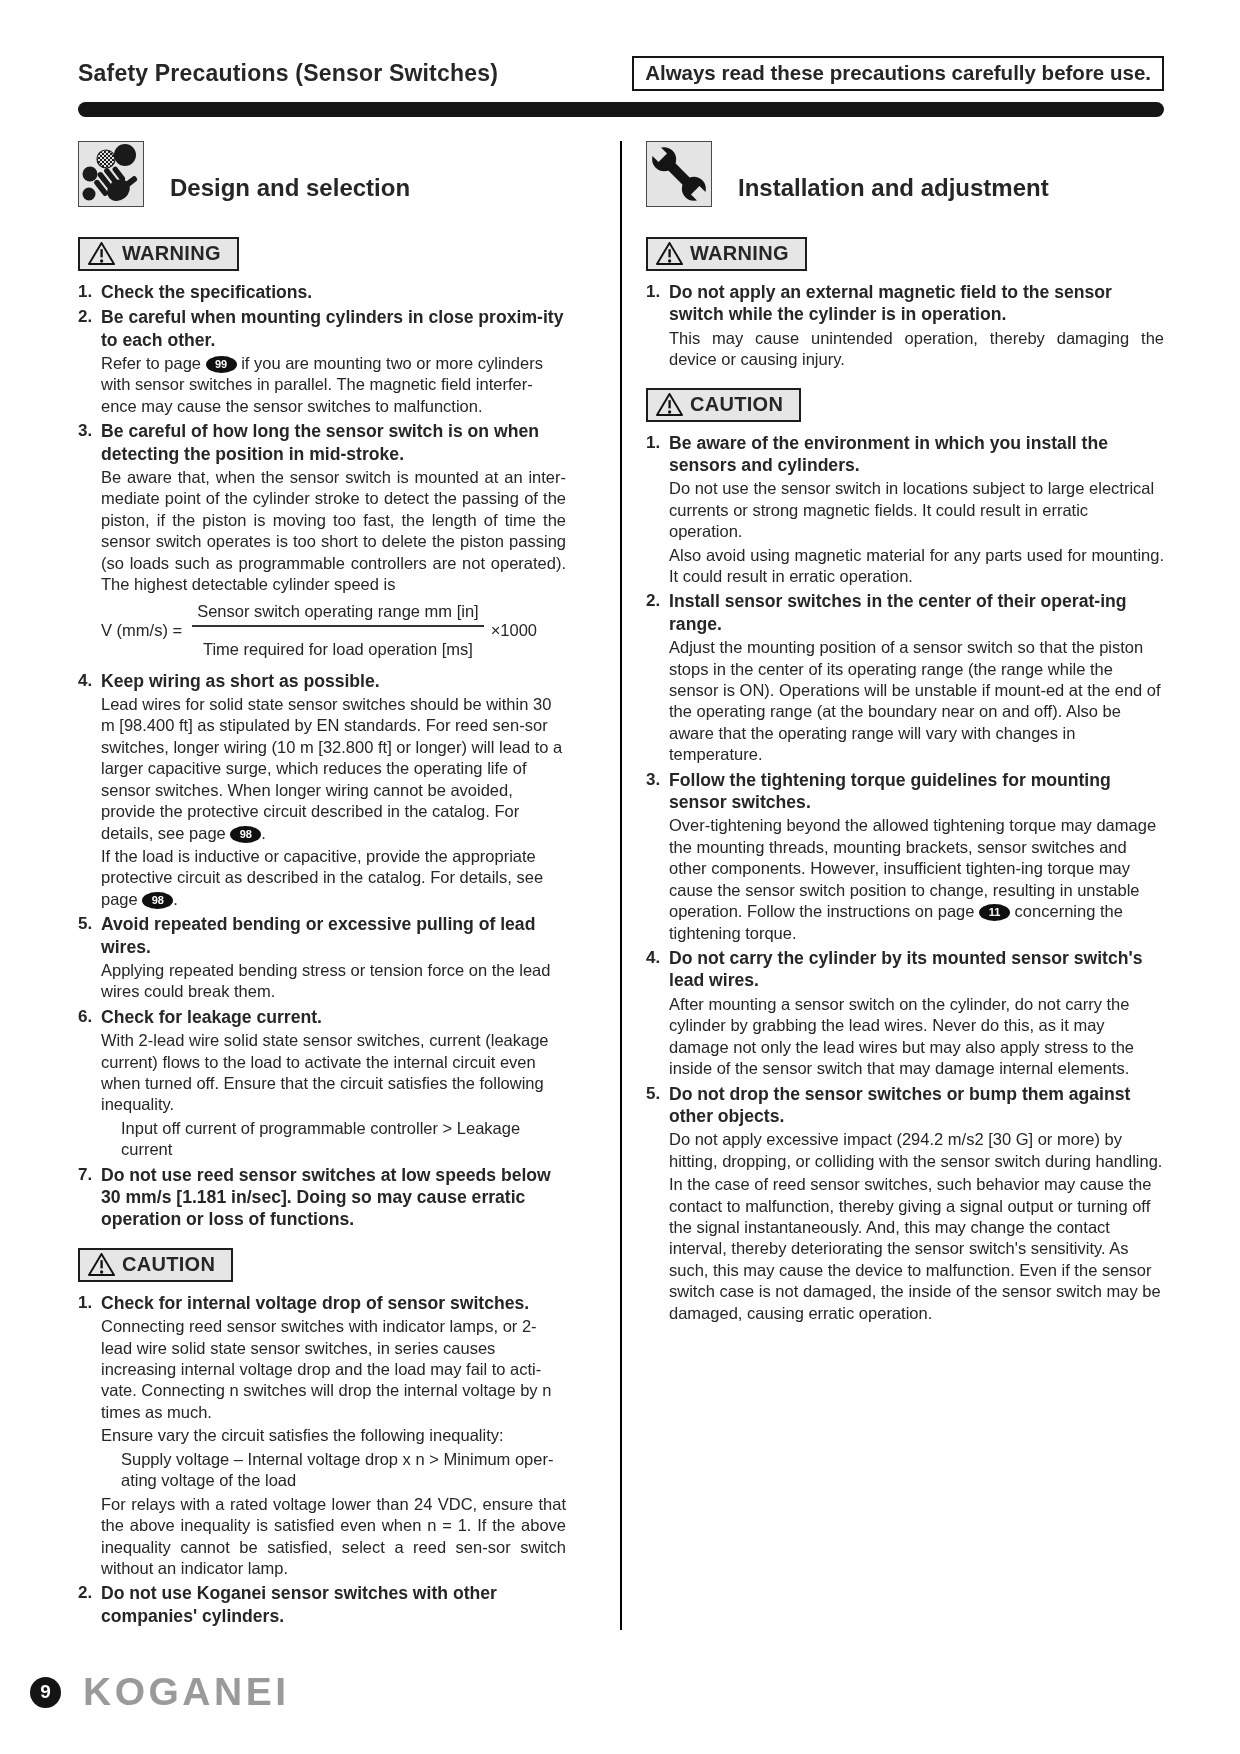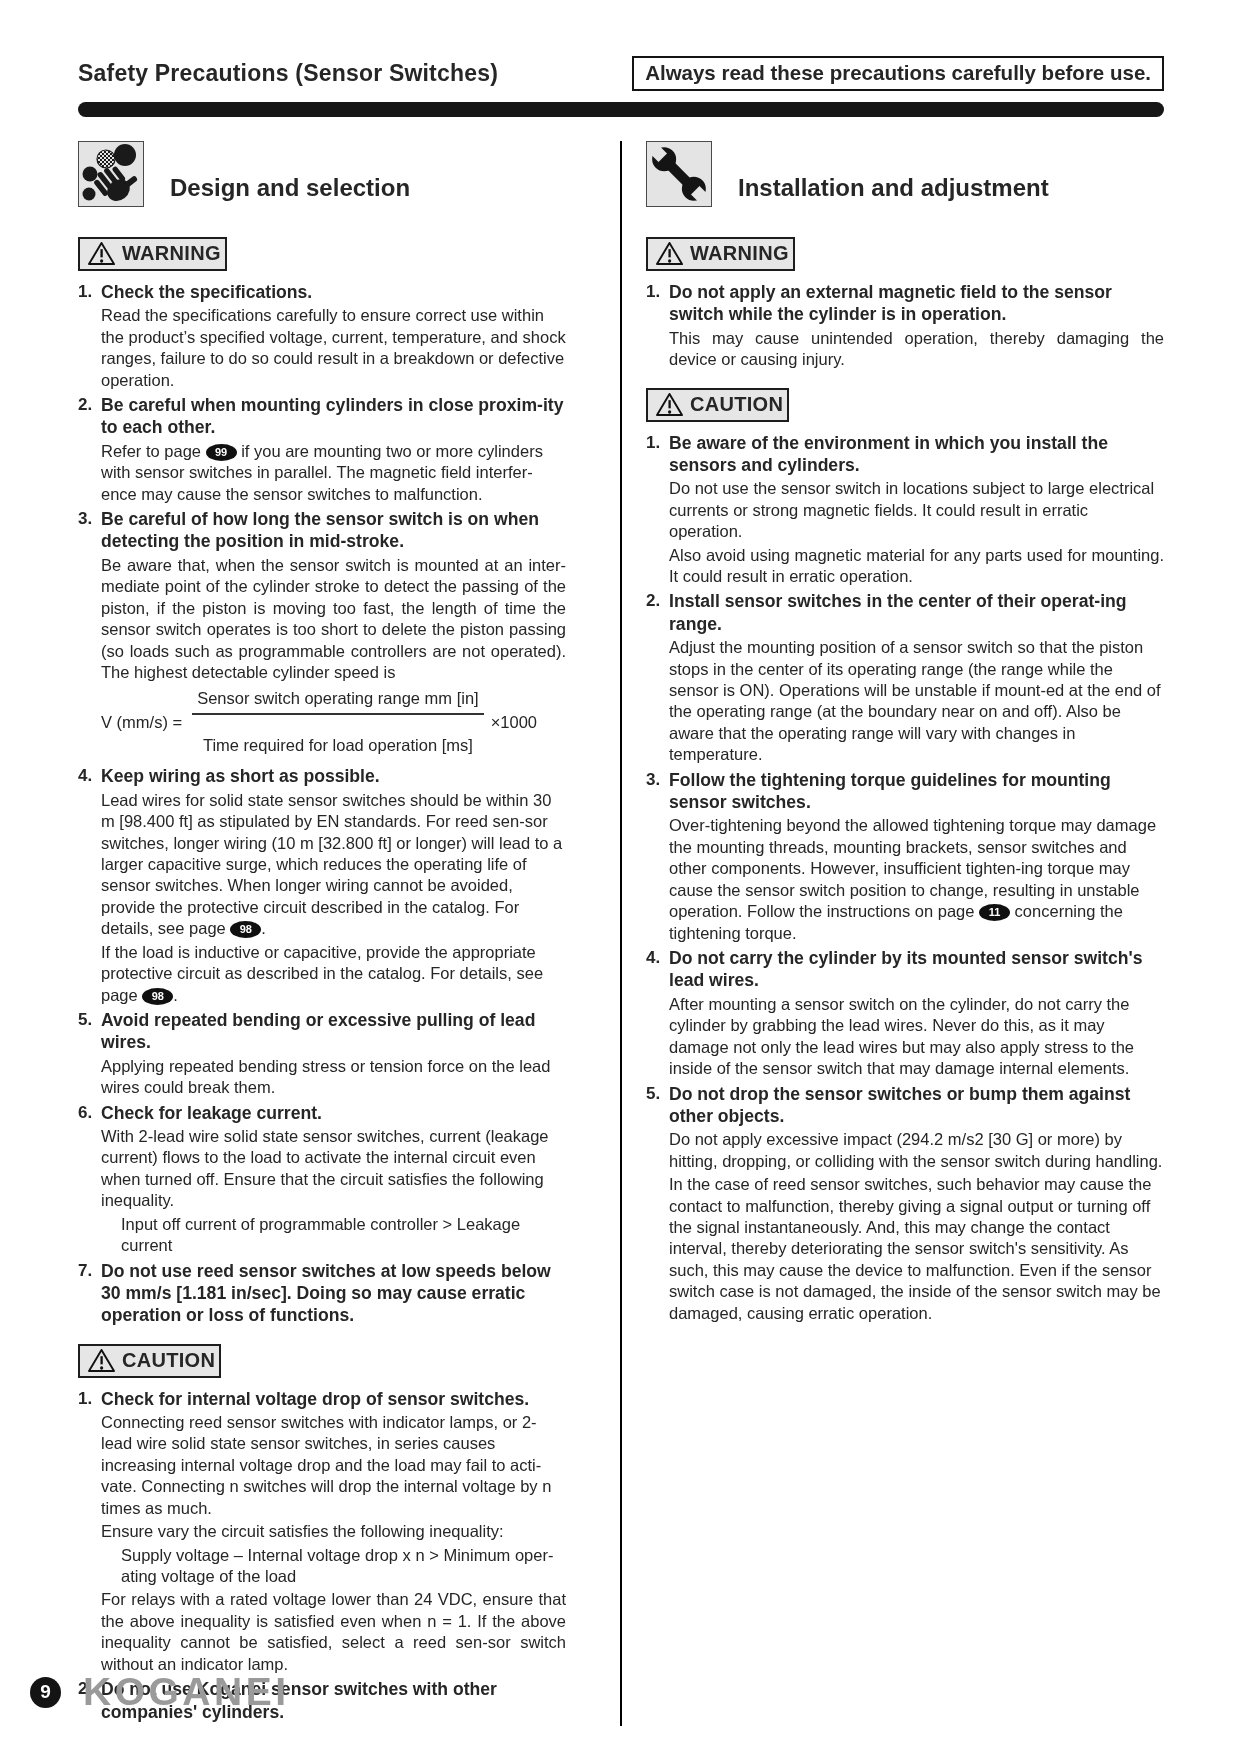--- a/index.html
+++ b/index.html
@@ -13,37 +13,37 @@
   .notice-box{border:2px solid #141414;padding:3px 11px 4px;font-size:20.5px;font-weight:bold;}
   .black-bar{height:15px;background:#161616;border-radius:8px;margin-top:11px;}
   .columns{display:flex;margin-top:24px;align-items:stretch;}
   #col-left{width:488px;flex:none;}
   .divider{width:2px;background:#000;flex:none;margin-left:54px;}
   #col-right{flex:1;margin-left:24px;}
   .section-head{display:flex;align-items:flex-end;margin-bottom:16px;}
   .section-icon svg{width:66px;height:66px;display:block;}
   .section-title{font-size:24px;font-weight:bold;margin:0 0 5px 26px;}
   .alert-box{display:inline-flex;align-items:center;border:2px solid #1d1d1d;background:#e6e6e6;
-    padding:2px 4px 3px 7px;margin:14px 0 10px;}
+    padding:2px 16px 3px 7px;margin:14px 0 10px;}
   .alert-box .tri{display:inline-block;}
   .alert-box .tri svg{width:29px;height:25px;display:block;margin-right:6px;}
   .alert-label{font-size:20px;font-weight:bold;letter-spacing:0.3px;}
   .item{position:relative;padding-left:23px;margin-bottom:3px;font-size:16.5px;line-height:1.3;}
   .num{position:absolute;left:0;top:0;font-weight:bold;font-size:17px;}
   .item-heading{font-weight:bold;font-size:17.6px;line-height:1.27;margin:0 0 2px;}
   p.body{margin:0 0 2px;}
   p.indent{padding-left:20px;}
   p.justify{text-align:justify;}
   .pageref{display:inline-block;width:31px;height:17px;border-radius:50%;background:#101010;color:#fff;
     font-size:11px;font-weight:bold;text-align:center;line-height:17px;vertical-align:1px;}
   .formula{display:flex;align-items:center;margin:5px 0 9px;font-size:16.5px;}
   .f-lhs{margin-right:10px;white-space:nowrap;}
   .frac{display:inline-block;text-align:center;}
   .nu{display:block;padding:0 5px 3px;border-bottom:2px solid #333;}
-  .de{display:block;padding-top:20px;}
+  .de{display:block;padding-top:12px;}
   .f-mult{margin-left:7px;}
   .doc-footer{position:absolute;left:30px;bottom:40px;display:flex;align-items:center;}
   .page-circle{width:31px;height:31px;border-radius:50%;background:#141414;color:#fff;font-weight:bold;
     font-size:19px;display:flex;align-items:center;justify-content:center;}
   .brand{margin-left:22px;font-size:39px;font-weight:bold;color:#9a9a9a;letter-spacing:3.5px;}
 </style>
 </head>
 <body>
 
 <div class="page">
@@ -84,21 +84,20 @@
             <svg viewBox="0 0 30 26">
               <path d="M15 2 L28 24 L2 24 Z" fill="none" stroke="#111" stroke-width="2" stroke-linejoin="round"></path>
               <rect x="13.9" y="8.5" width="2.4" height="8.5" fill="#111"></rect>
               <circle cx="15.1" cy="20.8" r="1.7" fill="#111"></circle>
             </svg>
           </span>
           <span class="alert-label">WARNING</span>
         </div><div class="item">
           <span class="num">1.</span>
           <div class="item-heading">Check the specifications.</div>
-          <p class="body">Read the specifications carefully to ensure correct use within the product’s specified voltage, current, temperature, and shock ranges, failure to do so could result in a breakdown or defective operation.</p>
         </div><div class="item">
           <span class="num">2.</span>
           <div class="item-heading">Be careful when mounting cylinders in close proxim-ity to each other.</div>
           <p class="body">Refer to page <span class="pageref">99</span> if you are mounting two or more cylinders with sensor switches in parallel. The magnetic field interfer-ence may cause the sensor switches to malfunction.</p>
         </div><div class="item">
           <span class="num">3.</span>
           <div class="item-heading">Be careful of how long the sensor switch is on when detecting the position in mid-stroke.</div>
           <p class="body justify">Be aware that, when the sensor switch is mounted at an inter-mediate point of the cylinder stroke to detect the passing of the piston, if the piston is moving too fast, the length of time the sensor switch operates is too short to delete the piston passing (so loads such as programmable controllers are not operated). The highest detectable cylinder speed is</p>
           <div class="formula">
             <span class="f-lhs">V (mm/s) =</span>

